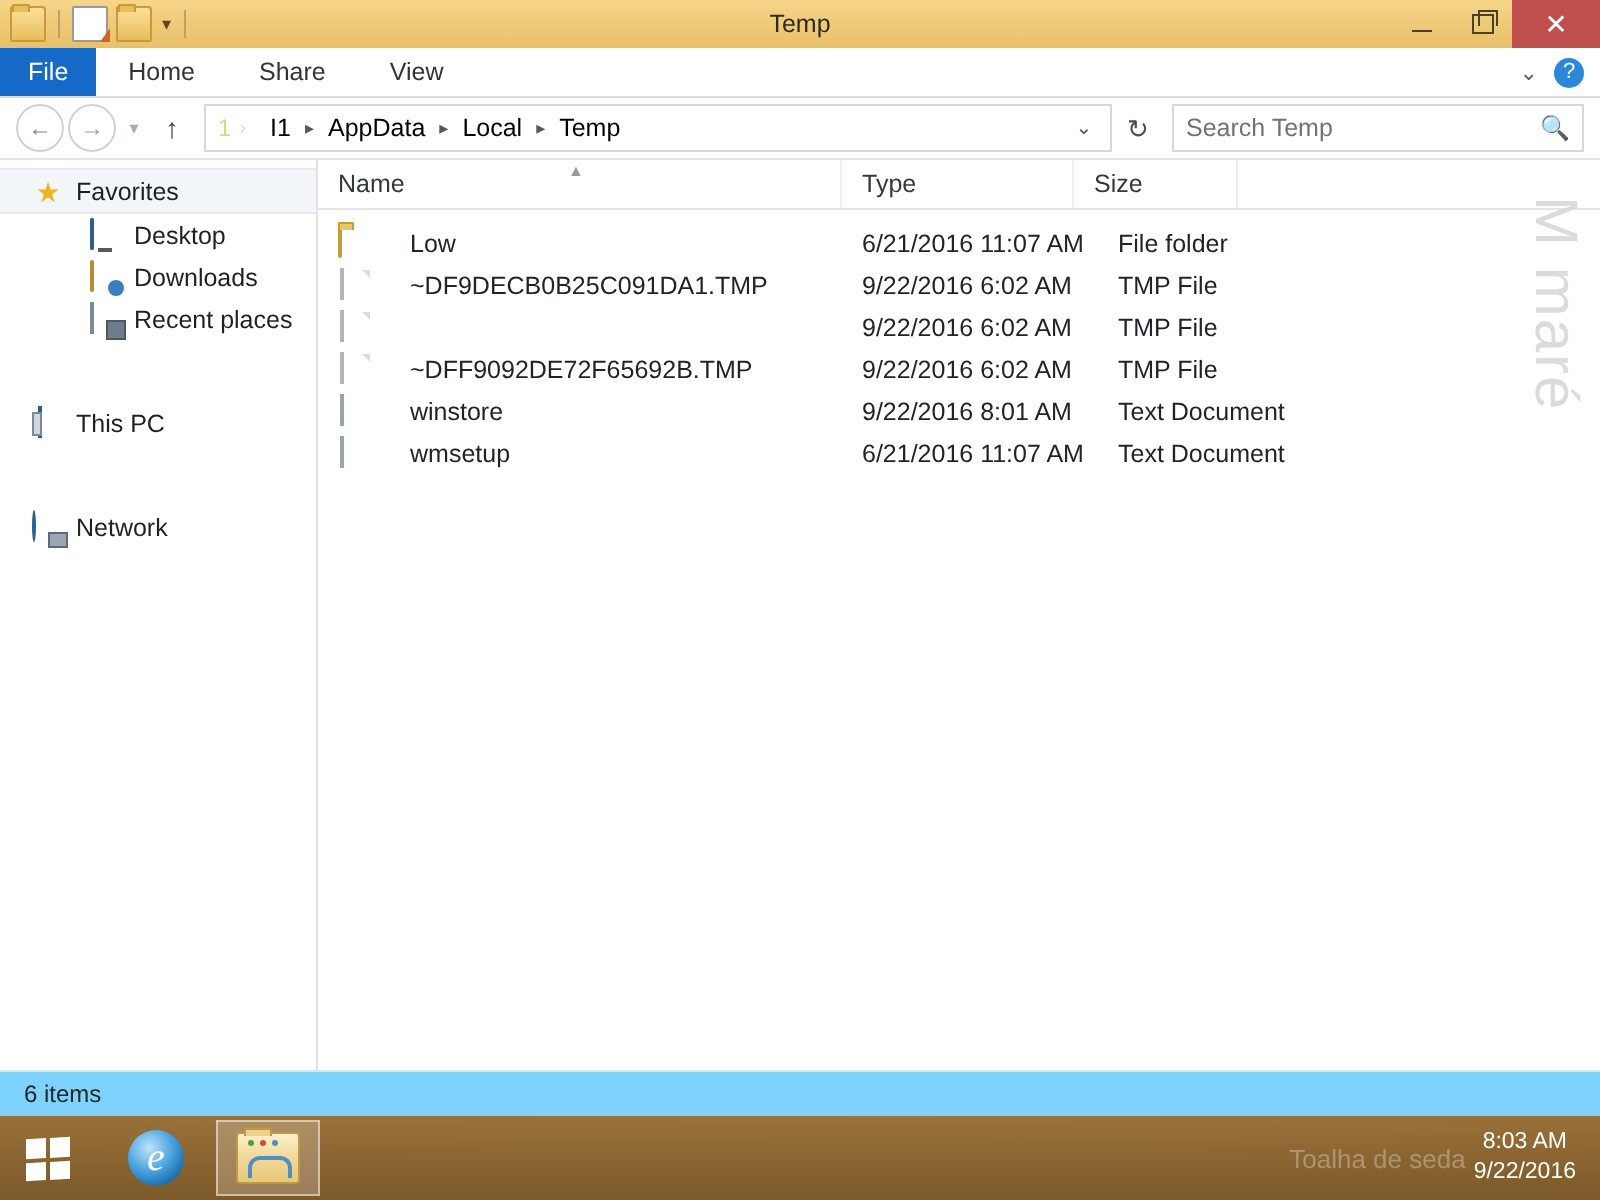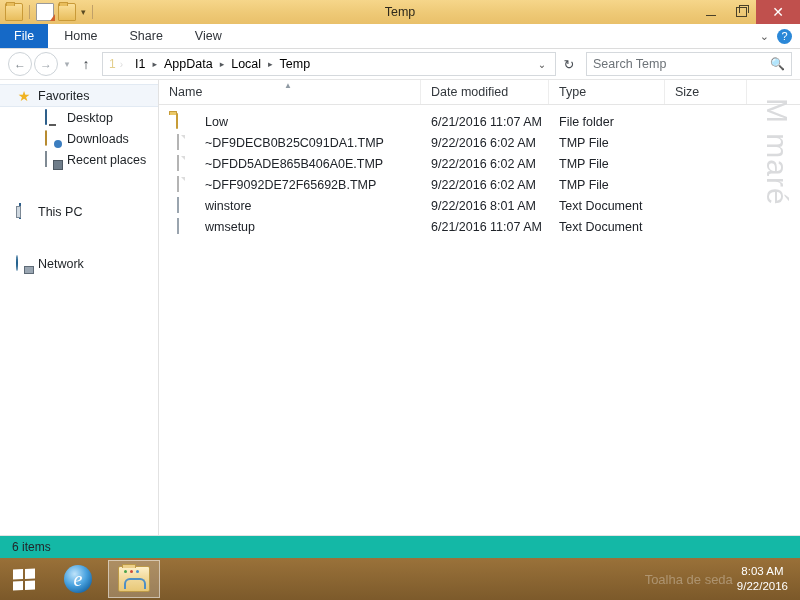--- a/index.html
+++ b/index.html
@@ -422,21 +422,20 @@
     background: #9aa6b2;
     border: 1px solid #5e6a76;
   }
 
   
   .filelist {
     flex: 1 1 auto;
     position: relative;
     background: #fff;
     min-width: 0;
-    text-align: center;
   }
   .colhead {
     height: 24px;
     display: flex;
     align-items: center;
     border-bottom: 1px solid #e5e5e5;
     font-size: 12.5px;
     color: #33383d;
     position: relative;
   }
@@ -527,21 +526,21 @@
   
   .statusbar {
     height: 22px;
     flex: 0 0 auto;
     border-top: 1px solid #e2e2e2;
     display: flex;
     align-items: center;
     padding-left: 12px;
     font-size: 12px;
     color: #22262b;
-    background: #14b8a6;
+    background: #7dd3fc;
   }
 
   
   .taskbar {
     position: absolute;
     left: 0; right: 0; bottom: 0;
     height: 42px;
     background: linear-gradient(180deg, rgba(150,110,55,.92), rgba(120,86,40,.95));
     display: flex;
     align-items: center;
@@ -751,23 +750,20 @@
         </div>
       </div>
 
       <div class="filelist">
 
         <div class="colhead">
           <div class="col col-name">
             <span>Name</span>
             <span class="sort-caret">▲</span>
           </div>
-          <div class="col col-date">
-            <span>Date modified</span>
-          </div>
           <div class="col col-type">
             <span>Type</span>
           </div>
           <div class="col col-size">
             <span>Size</span>
           </div>
         </div>
 
         <div style="height:6px"></div>
 
@@ -787,21 +783,20 @@
             <span>~DF9DECB0B25C091DA1.TMP</span>
           </div>
           <div class="cell c-date">9/22/2016 6:02 AM</div>
           <div class="cell c-type">TMP File</div>
           <div class="cell c-size"></div>
         </div>
 
         <div class="row">
           <div class="cell c-name">
             <span class="fico"><span class="fico-file"></span></span>
-            <span>~DFDD5ADE865B406A0E.TMP</span>
           </div>
           <div class="cell c-date">9/22/2016 6:02 AM</div>
           <div class="cell c-type">TMP File</div>
           <div class="cell c-size"></div>
         </div>
 
         <div class="row">
           <div class="cell c-name">
             <span class="fico"><span class="fico-file"></span></span>
             <span>~DFF9092DE72F65692B.TMP</span>

